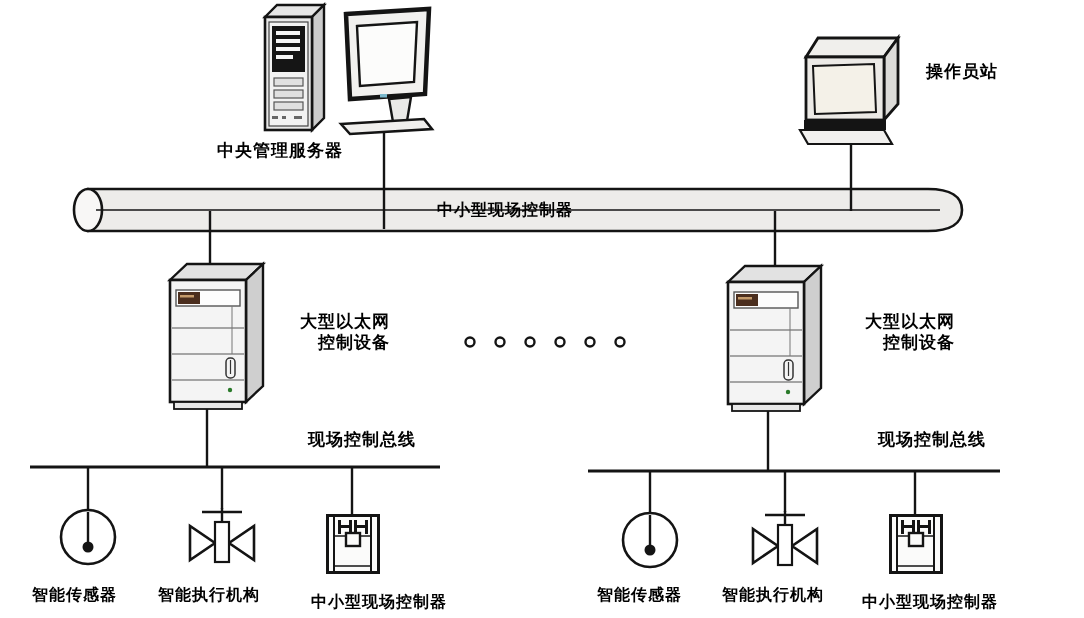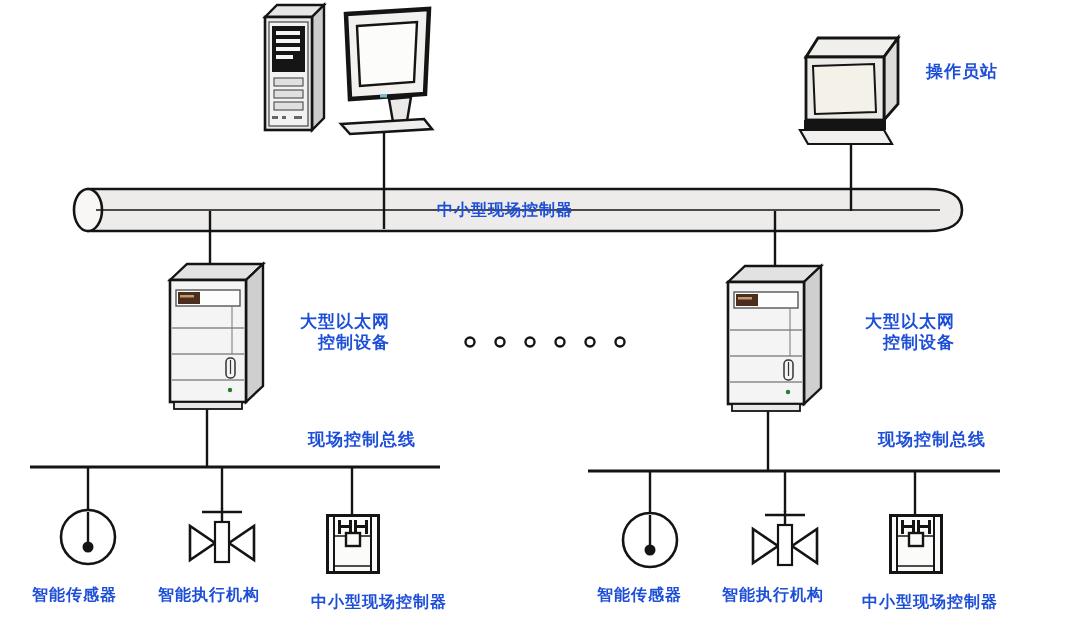--- a/index.html
+++ b/index.html
@@ -2,21 +2,21 @@
 <html><head>
 <meta charset="utf-8">
 <style>
   html,body{margin:0;padding:0;background:#fff;}
   #stage{
     position:relative;width:1084px;height:618px;background:#ffffff;
     font-family:"DejaVu Sans","Liberation Sans",sans-serif;overflow:hidden;
   }
   #diagram-svg{position:absolute;left:0;top:0;}
   .lbl{
-    position:absolute;color:#1d4ed8;font-weight:bold;font-size:17px;
+    position:absolute;color:#000000;font-weight:bold;font-size:17px;
     letter-spacing:1px;white-space:nowrap;line-height:1.25;
   }
   .lbl.small{font-size:16px;}
   .lbl.center{text-align:right;}
   #watermark{
     position:absolute;left:856px;top:570px;width:228px;
     font-size:27px;font-weight:bold;color:#3a3a3a;letter-spacing:0px;
     white-space:nowrap;z-index:5;
   }
 </style>
@@ -151,20 +151,21 @@
     <g fill="#ffffff" stroke="#141414" stroke-width="2.4">
       <circle cx="470" cy="342" r="4.5"></circle>
       <circle cx="500" cy="342" r="4.5"></circle>
       <circle cx="530" cy="342" r="4.5"></circle>
       <circle cx="560" cy="342" r="4.5"></circle>
       <circle cx="590" cy="342" r="4.5"></circle>
       <circle cx="620" cy="342" r="4.5"></circle>
     </g>
   </svg>
 
+  <div class="lbl" style="left:217px;top:140px;">中央管理服务器</div>
 
   <div class="lbl" style="left:926px;top:61px;">操作员站</div>
 
   <div class="lbl small" style="left:437px;top:200px;">中小型现场控制器</div>
 
   <div class="lbl center" style="left:278px;top:311px;width:112px;">
     <div>大型以太网</div>
     <div>控制设备</div>
   </div>
 

